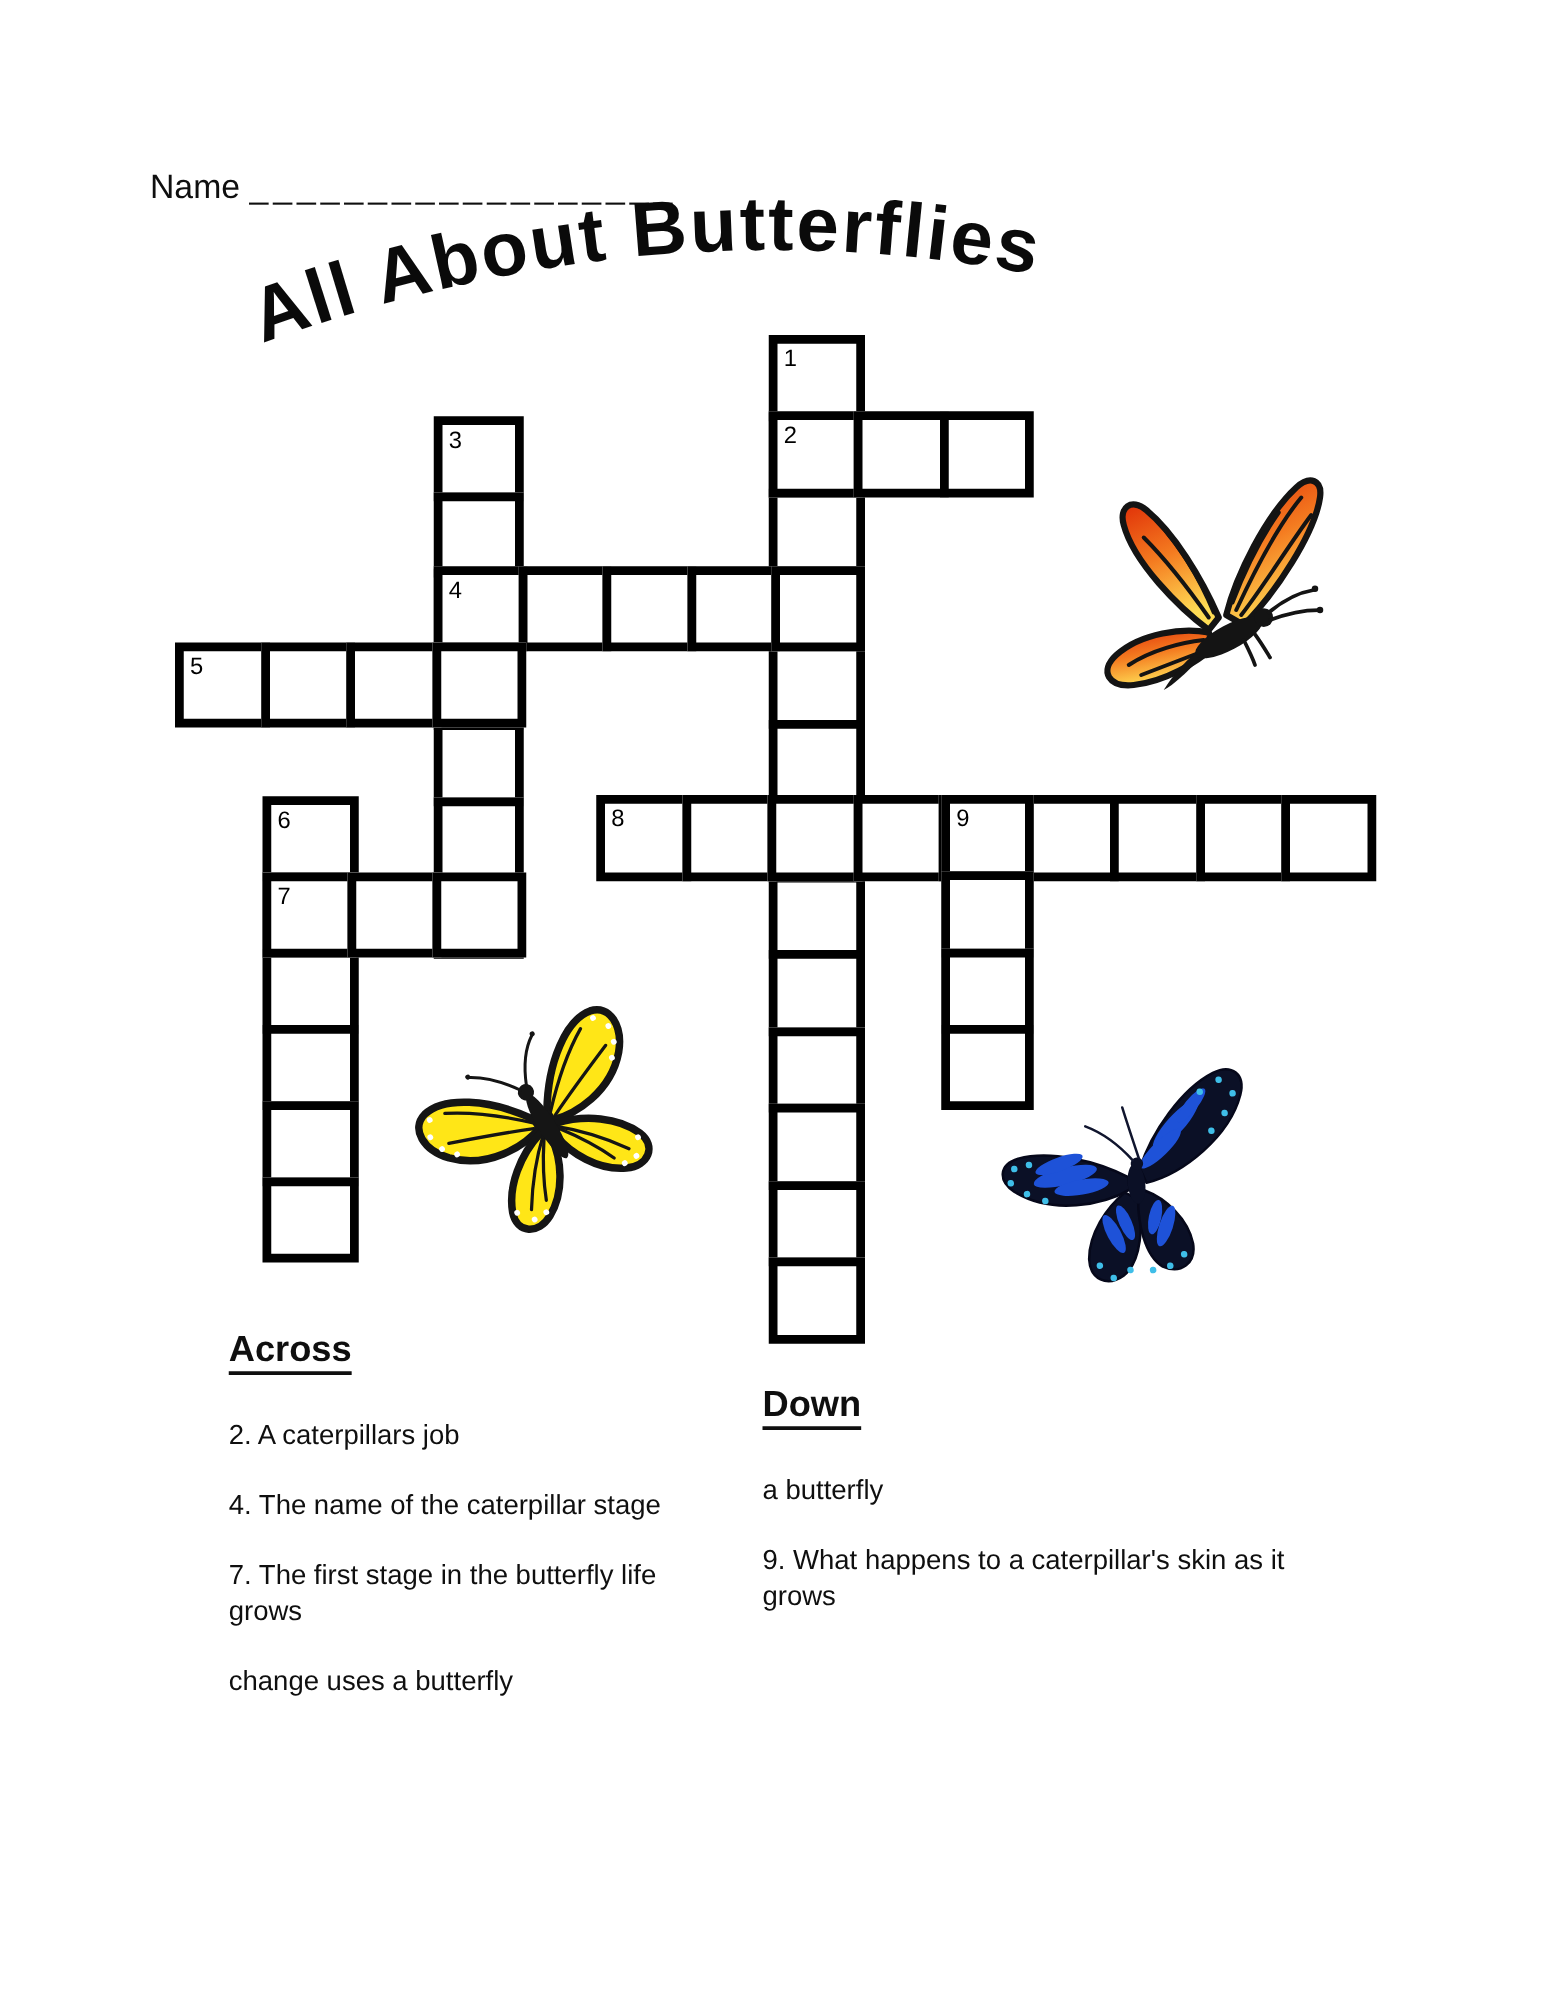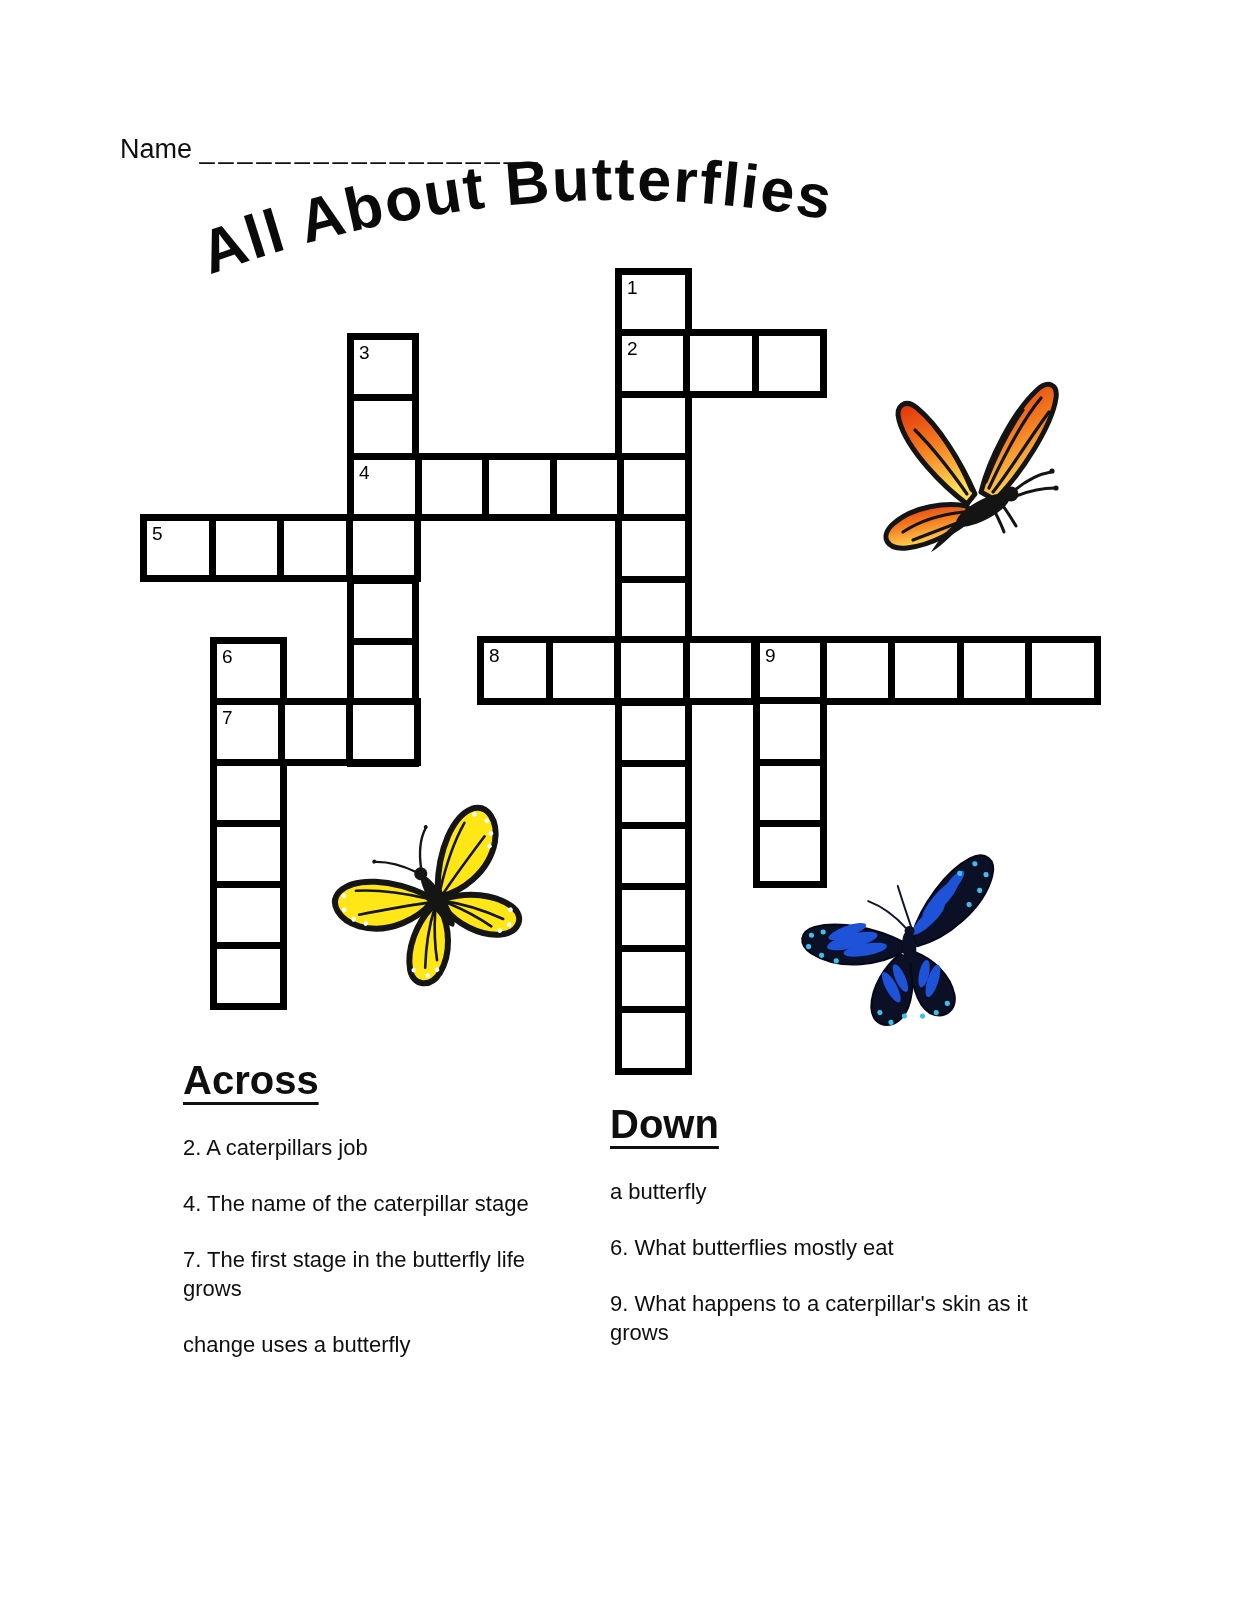--- a/index.html
+++ b/index.html
@@ -16,21 +16,21 @@
   
   #grid{position:absolute;left:0;top:0;width:1236px;height:1600px;}
   .cell{position:absolute;background:#fff;border:7px solid #000;box-sizing:border-box;}
   .num{display:block;font-size:19px;line-height:1;padding:3px 0 0 5px;color:#000;}
 
   
   .butterfly{position:absolute;}
 
   
   .clues{position:absolute;width:470px;font-size:22px;line-height:29px;}
-  .clues .heading{font-size:40px;font-weight:bold;text-decoration:underline;
+  .clues .heading{font-size:29px;font-weight:bold;text-decoration:underline;
                   text-decoration-thickness:3px;text-underline-offset:8px;margin:0 0 38px 0;}
   .clue{margin-bottom:27px;}
   .clue-line{white-space:nowrap;}
   #across-clues{left:183px;top:1066px;}
   #down-clues{left:610px;top:1066px;margin-top:44px;}
 </style>
 </head>
 <body>
 
 <div id="page">
@@ -268,22 +268,19 @@
       </div>
   </div>
 
   <div class="clues" id="down-clues">
     <div class="heading">Down</div>
     <div class="clue-list">
         <div class="clue">
           <div class="clue-line">a butterfly</div>
         </div>
         <div class="clue">
-          <div class="clue-line">6. What butterflies mostly eat</div>
-        </div>
-        <div class="clue">
           <div class="clue-line">9. What happens to a caterpillar's skin as it</div>
           <div class="clue-line">grows</div>
         </div>
       </div>
   </div>
 
 </div>
 
 </body></html>

